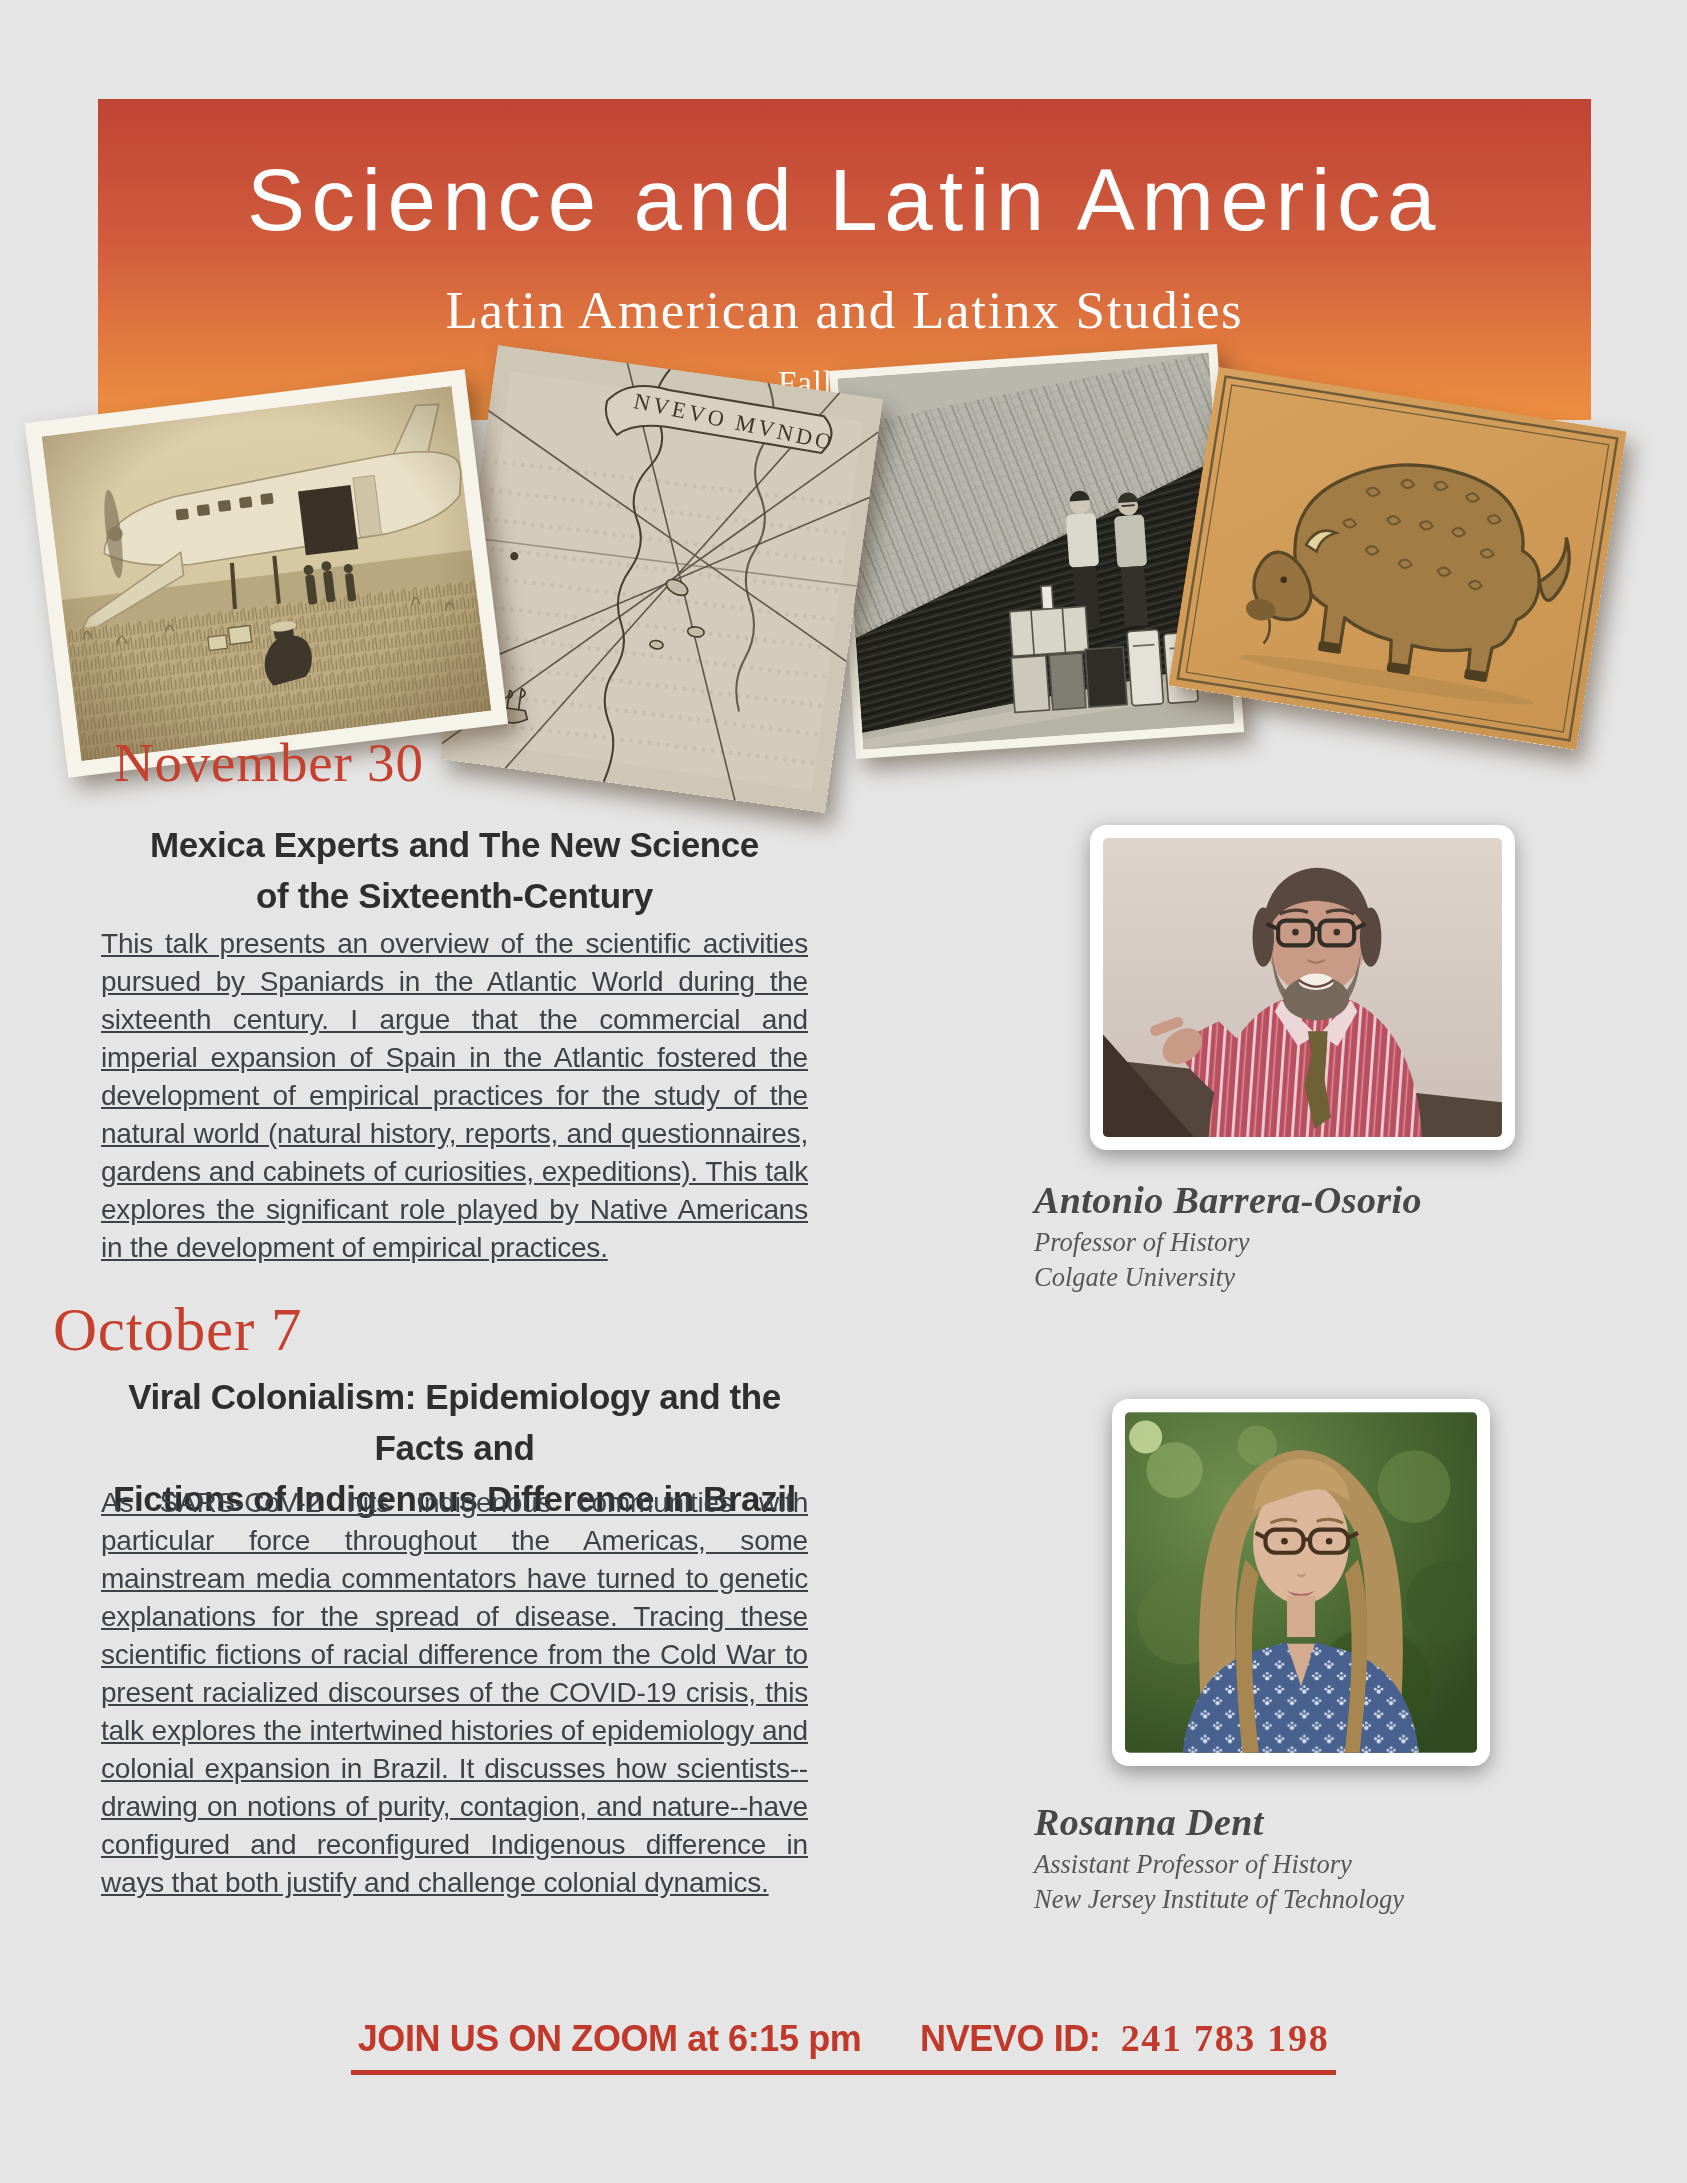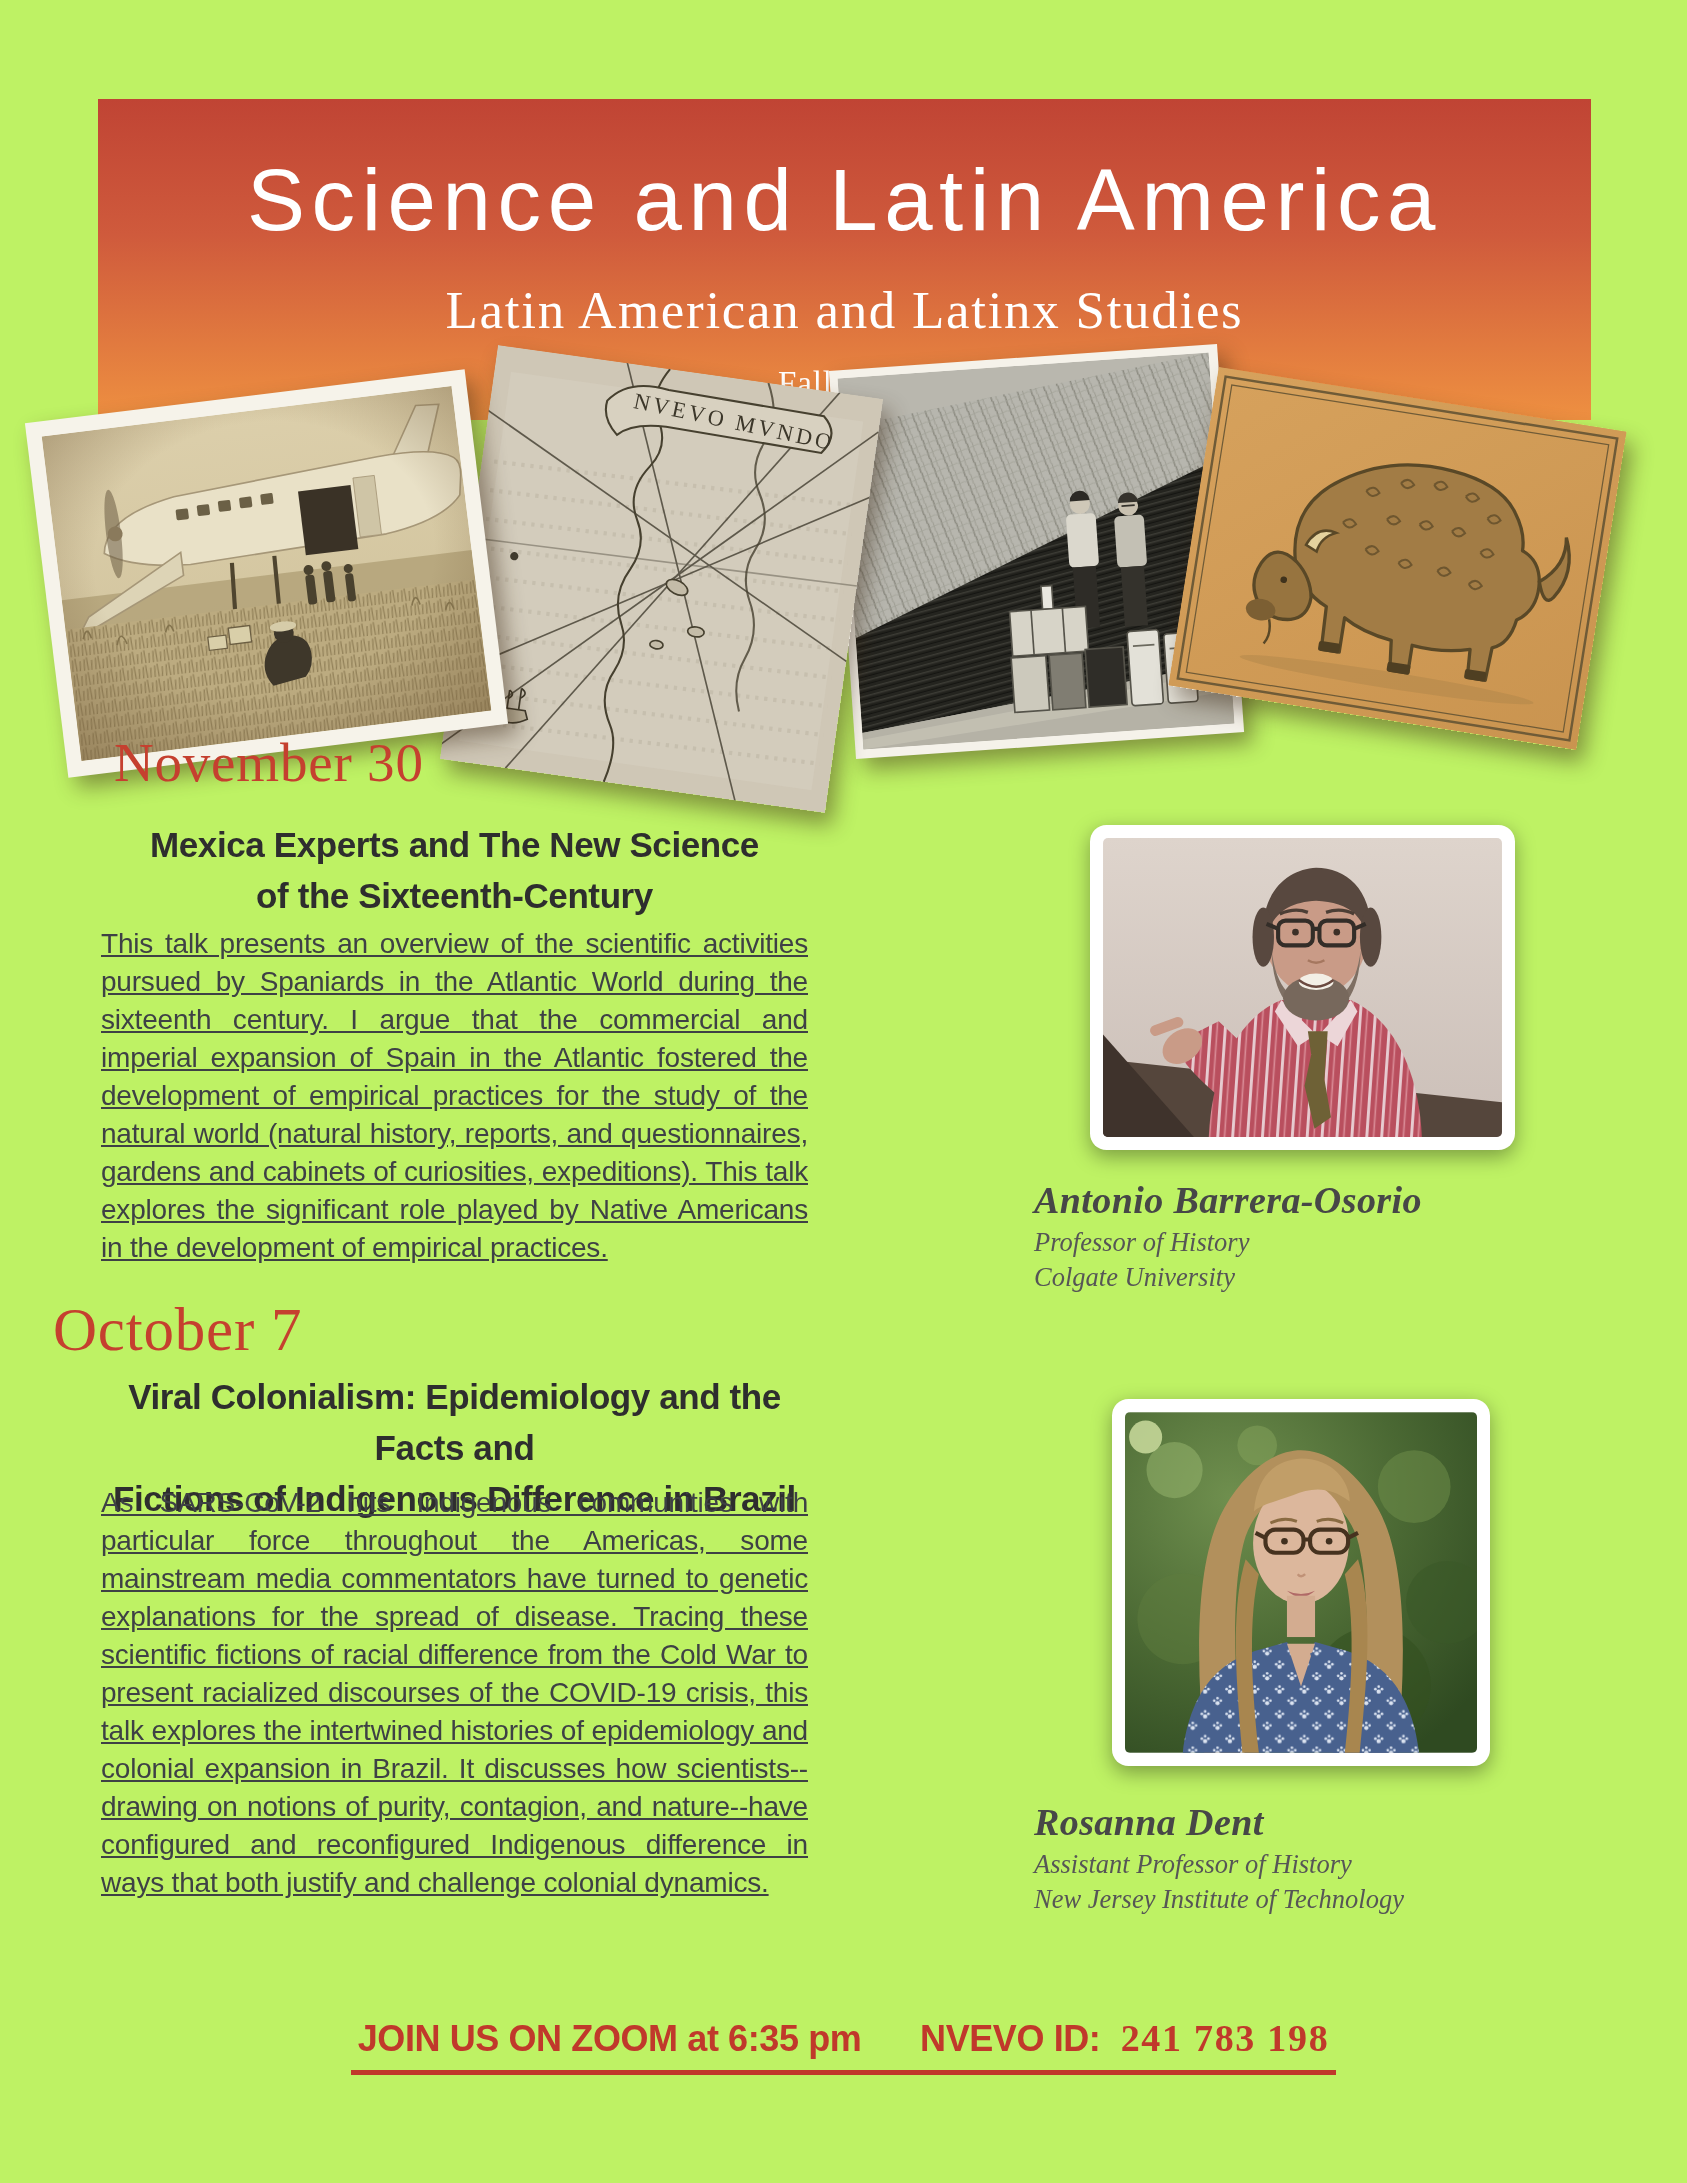--- a/index.html
+++ b/index.html
@@ -1,16 +1,16 @@
 <!DOCTYPE html>
 <html style="font-size:13.2px"><head>
 <meta charset="utf-8">
 <style>
   html,body{margin:0;padding:0;background:#ffffff;}
-  .page{position:relative;width:1687px;height:2183px;background:#bef264;overflow:hidden;
+  .page{position:relative;width:1687px;height:2183px;background:#e5e5e5;overflow:hidden;
         font-family:"Liberation Sans",sans-serif;}
 
   
   .banner{position:absolute;left:98px;top:99px;width:1493px;height:321px;
           background:linear-gradient(180deg,#c04434 0%,#cf5a3c 42%,#ee9041 100%);
           text-align:center;z-index:0;}
   .banner-title{margin-top:51px;color:#ffffff;font-size:87px;letter-spacing:6.6px;
                 font-family:"Liberation Sans",sans-serif;font-weight:400;}
   .banner-subtitle{margin-top:30px;color:#ffffff;font-size:53px;letter-spacing:1.7px;
                    font-family:"Liberation Serif",serif;}
@@ -397,20 +397,20 @@
     </svg>
   </div>
   <div class="speaker-caption cap-rosanna">
     <div class="speaker-name">Rosanna Dent</div>
     <div class="speaker-role">Assistant Professor of History</div>
     <div class="speaker-aff">New Jersey Institute of Technology</div>
   </div>
 
   <div class="footer">
     <div class="footer-inner">
-      <span class="f-join">JOIN US ON ZOOM at 6:35 pm</span>
+      <span class="f-join">JOIN US ON ZOOM at 6:15 pm</span>
       <span class="f-label">NVEVO ID:</span>
       <span class="f-id">241 783 198</span>
     </div>
   </div>
 
 </div>
 
 
 </body></html>

